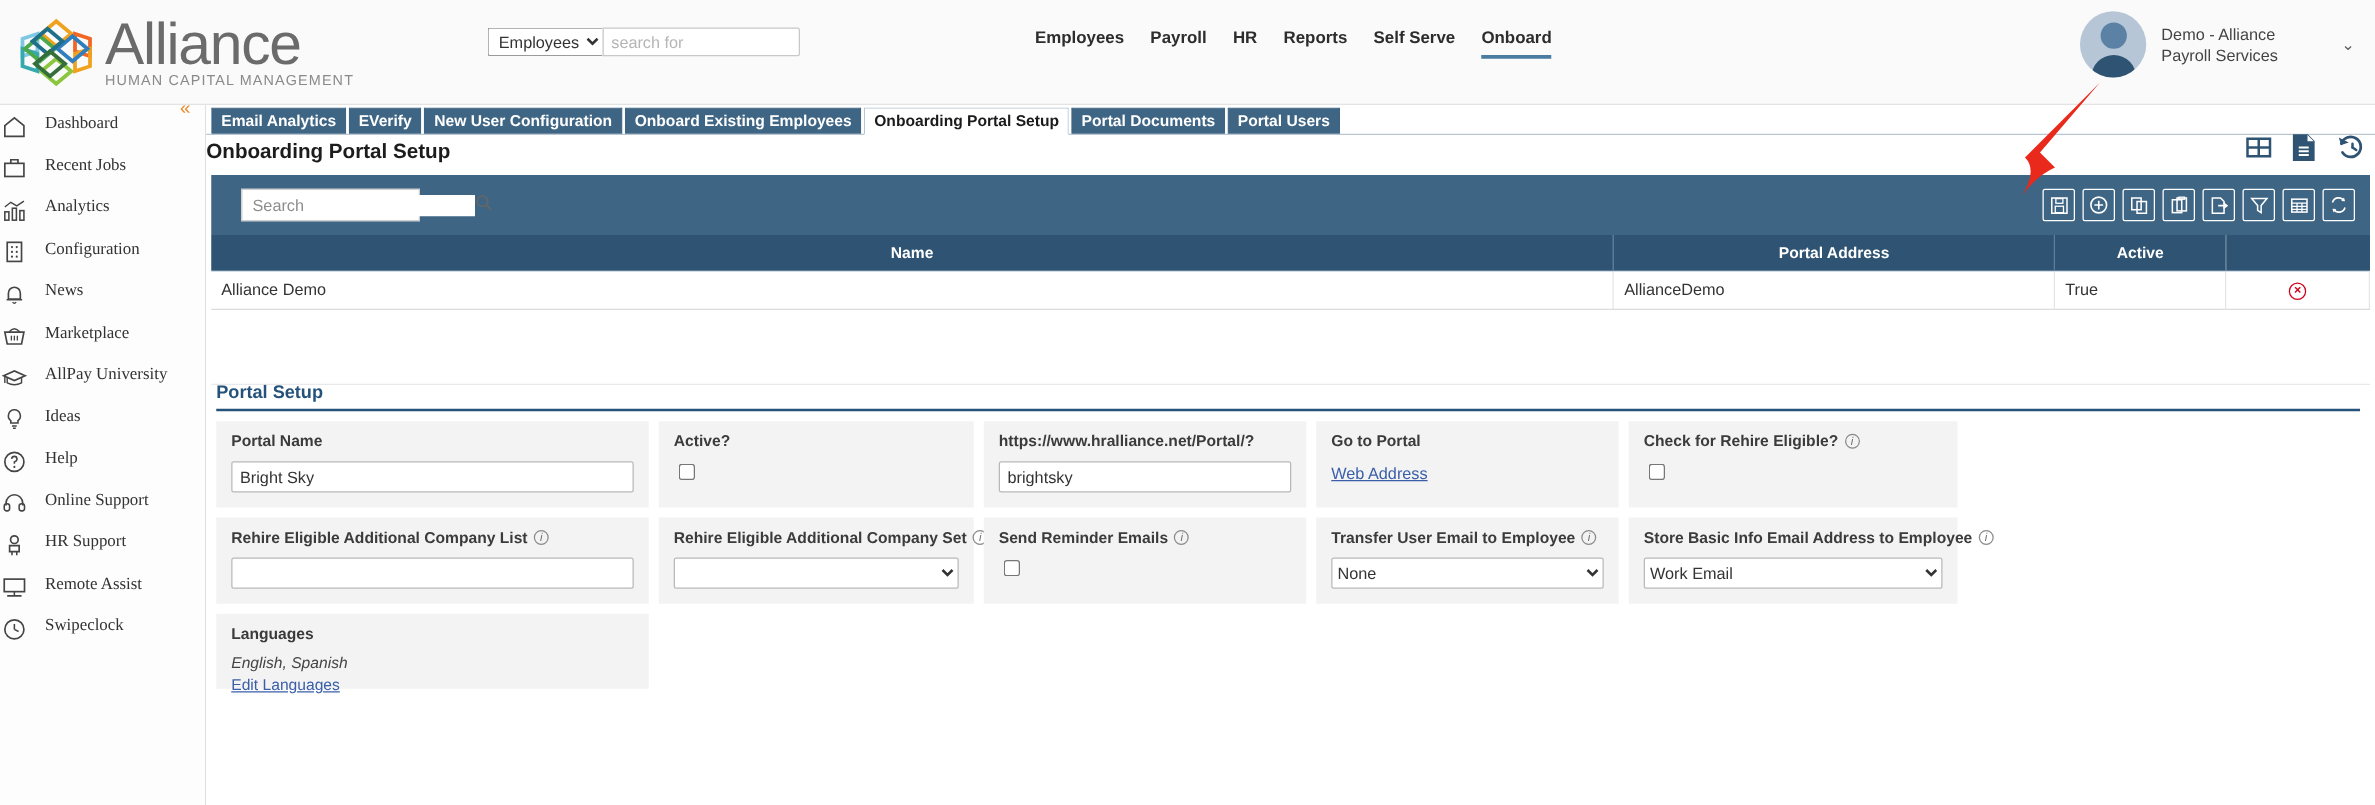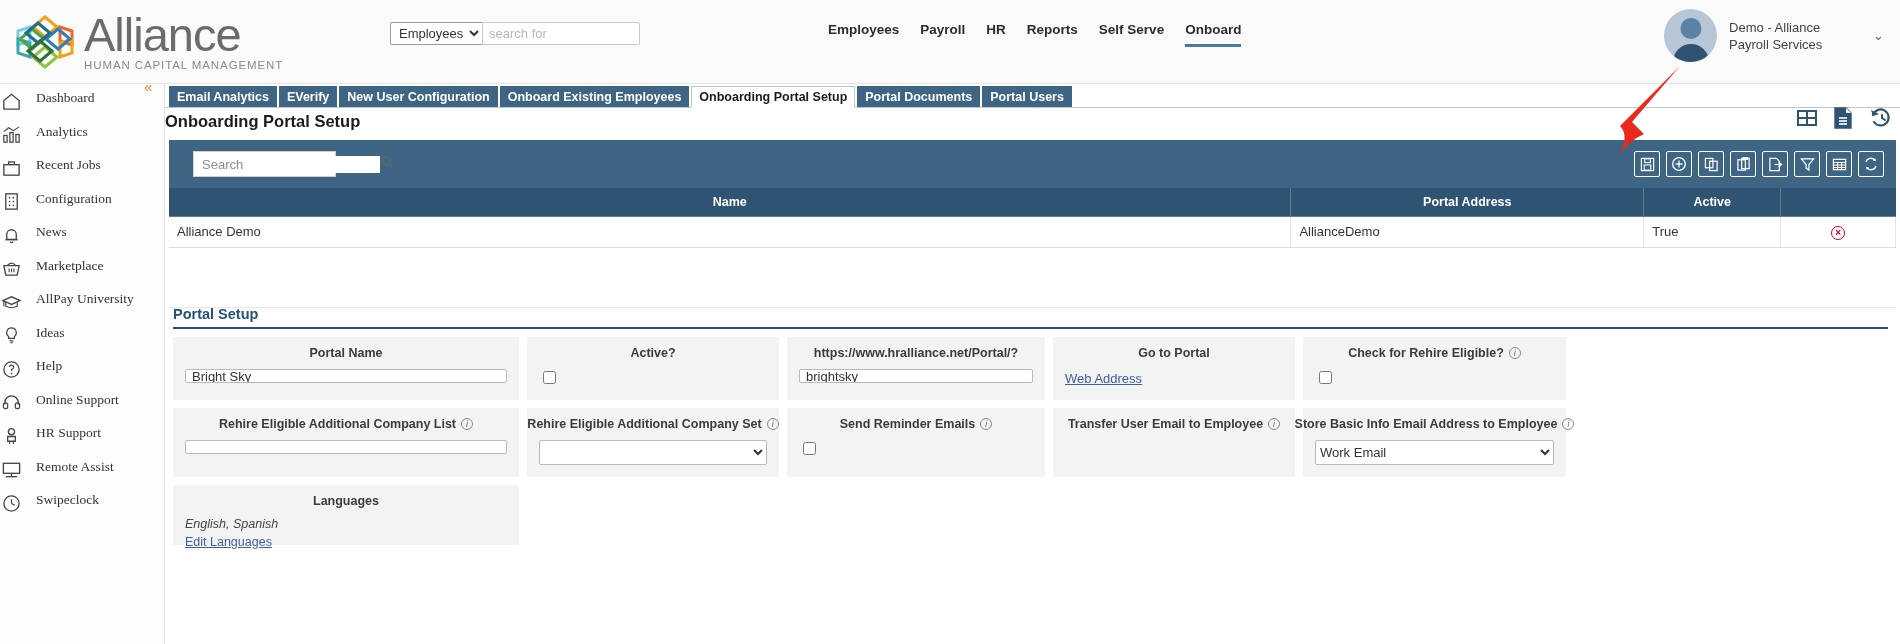--- a/index.html
+++ b/index.html
@@ -190,29 +190,29 @@
   .cell {
     background: #f3f3f3; padding: 9px 12px 12px 12px; position: relative;
   }
   .cell.w1 { width: 346px; }
   .cell.w2 { width: 252px; }
   .cell.w3 { width: 258px; }
   .cell.w4 { width: 242px; }
   .cell.w5 { width: 263px; }
   .cell-label {
     font-size: 12.5px; font-weight: bold; color: #3b3b3b; white-space: nowrap;
-    display: flex; align-items: center; gap: 5px; justify-content: center;
+    display: flex; align-items: center; gap: 5px;
   }
   .info-ico {
     width: 12px; height: 12px; border: 1px solid #8a8a8a; border-radius: 50%;
     font-size: 9px; line-height: 11px; text-align: center; color: #6d6d6d;
     font-weight: normal; font-style: italic; flex: none; cursor: pointer;
   }
   .cell input[type=text] {
-    margin-top: 9px; width: 100%; height: 14px; border: 1px solid #b9b9b9;
+    margin-top: 9px; width: 100%; height: 25px; border: 1px solid #b9b9b9;
     font-size: 13px; font-family: "Liberation Sans", sans-serif;
     padding: 0 6px; color: #333; background: #fff; border-radius: 2px;
   }
   .cell select {
     margin-top: 9px; width: 100%; height: 25px; border: 1px solid #b9b9b9;
     font-size: 13px; font-family: "Liberation Sans", sans-serif;
     color: #333; background: #fff; border-radius: 2px;
   }
   .cell input[type=checkbox] {
     margin-top: 11px; width: 13px; height: 13px;
@@ -287,36 +287,36 @@
         <span class="side-ico">
           <svg width="21" height="21" viewBox="0 0 22 22">
             <path d="M3 10 L11 3.5 L19 10 V19 H3 Z" fill="none" stroke="currentColor" stroke-width="1.4"></path>
           </svg>
         </span>
         <span class="side-label">Dashboard</span>
       </div>
       <div class="side-item">
         <span class="side-ico">
           <svg width="21" height="21" viewBox="0 0 22 22">
+            <rect x="3" y="7" width="16" height="11" fill="none" stroke="currentColor" stroke-width="1.4"></rect>
+            <path d="M8 7 V4 H14 V7" fill="none" stroke="currentColor" stroke-width="1.4"></path>
+          </svg>
+        </span>
+        <span class="side-label">Recent Jobs</span>
+      </div>
+      <div class="side-item">
+        <span class="side-ico">
+          <svg width="21" height="21" viewBox="0 0 22 22">
             <rect x="3" y="12" width="3.4" height="7" fill="none" stroke="currentColor" stroke-width="1.3"></rect>
             <rect x="9.3" y="9" width="3.4" height="10" fill="none" stroke="currentColor" stroke-width="1.3"></rect>
             <rect x="15.6" y="11" width="3.4" height="8" fill="none" stroke="currentColor" stroke-width="1.3"></rect>
             <polyline points="3,8 8,4 13,7 19,3" fill="none" stroke="currentColor" stroke-width="1.2"></polyline>
           </svg>
         </span>
         <span class="side-label">Analytics</span>
-      </div>
-      <div class="side-item">
-        <span class="side-ico">
-          <svg width="21" height="21" viewBox="0 0 22 22">
-            <rect x="3" y="7" width="16" height="11" fill="none" stroke="currentColor" stroke-width="1.4"></rect>
-            <path d="M8 7 V4 H14 V7" fill="none" stroke="currentColor" stroke-width="1.4"></path>
-          </svg>
-        </span>
-        <span class="side-label">Recent Jobs</span>
       </div>
       <div class="side-item">
         <span class="side-ico">
           <svg width="21" height="21" viewBox="0 0 22 22">
             <rect x="5" y="3" width="12" height="16" fill="none" stroke="currentColor" stroke-width="1.4"></rect>
             <circle cx="9" cy="7" r="0.9" fill="currentColor"></circle>
             <circle cx="13" cy="7" r="0.9" fill="currentColor"></circle>
             <circle cx="9" cy="11" r="0.9" fill="currentColor"></circle>
             <circle cx="13" cy="11" r="0.9" fill="currentColor"></circle>
             <circle cx="9" cy="15" r="0.9" fill="currentColor"></circle>
@@ -620,20 +620,21 @@
             <span class="info-ico">i</span>
           </div>
           <input type="checkbox" style="">
         </div>
 
         <div class="cell w4">
           <div class="cell-label">
             <span>Transfer User Email to Employee</span>
             <span class="info-ico">i</span>
           </div>
+          <select id="sel-transfer"><option>None</option><option>Work Email</option><option>Personal Email</option></select>
         </div>
 
         <div class="cell w5">
           <div class="cell-label">
             <span>Store Basic Info Email Address to Employee</span>
             <span class="info-ico">i</span>
           </div>
           <select id="sel-store"><option>Work Email</option><option>Personal Email</option><option>None</option></select>
         </div>
       </div>

